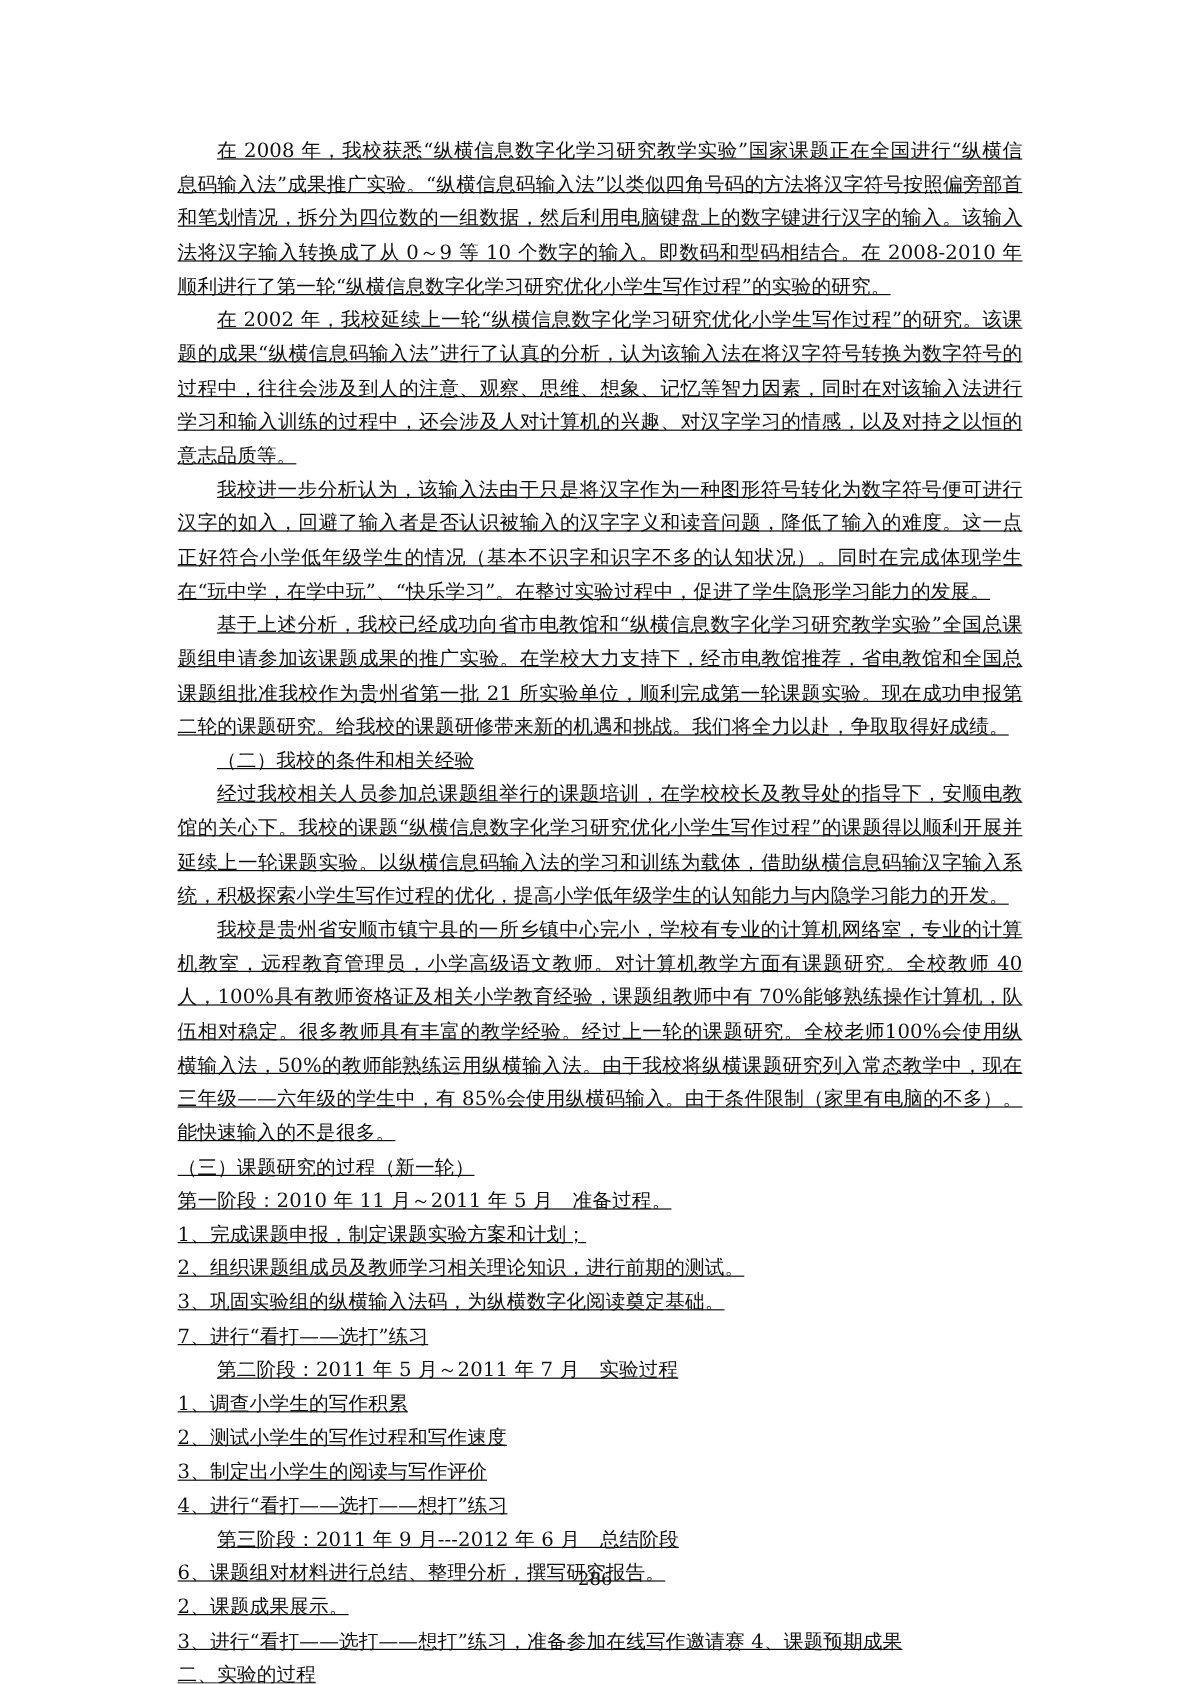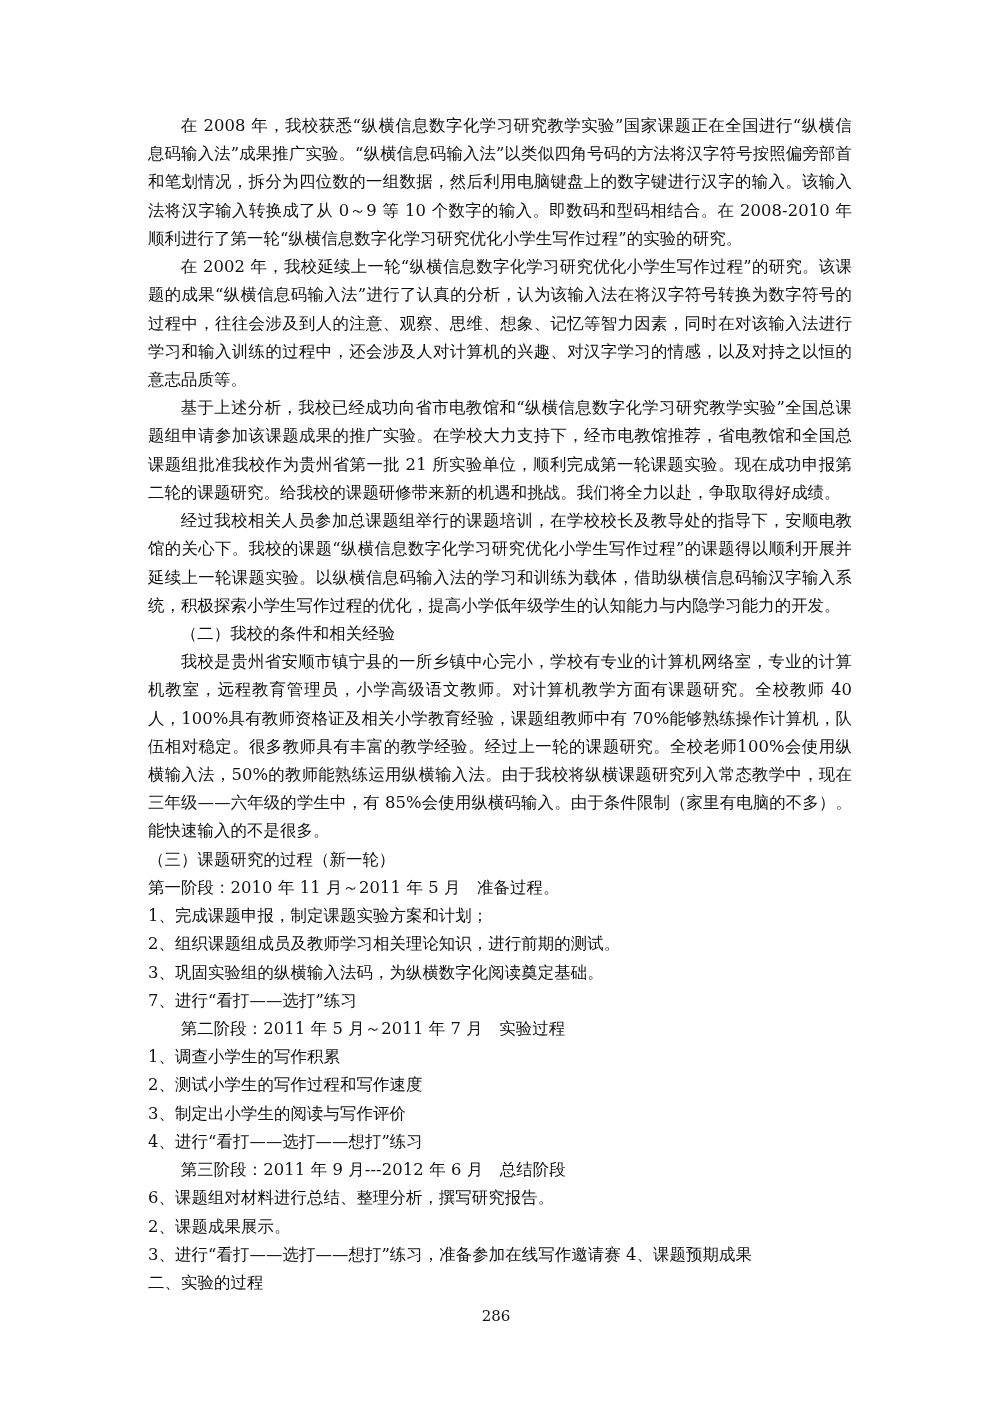--- a/index.html
+++ b/index.html
@@ -26,20 +26,21 @@
   .doc-body {
     font-size: 16.4px;
     line-height: 1.72;
     text-align: justify;
     text-justify: inter-ideograph;
     letter-spacing: 0.1px;
   }
   .para {
     margin: 0;
     text-indent: 2em;
+    text-decoration: underline;
   }
   .para.flush {
     text-indent: 0;
   }
   .page-number {
     position: absolute;
     left: 0;
     right: 0;
     bottom: 78px;
     text-align: center;
@@ -48,23 +49,24 @@
     color: #111111;
   }
 </style>
 </head>
 <body>
 
 <div class="page">
   <div class="doc-body">
     <p class="para">在 2008 年，我校获悉“纵横信息数字化学习研究教学实验”国家课题正在全国进行“纵横信息码输入法”成果推广实验。“纵横信息码输入法”以类似四角号码的方法将汉字符号按照偏旁部首和笔划情况，拆分为四位数的一组数据，然后利用电脑键盘上的数字键进行汉字的输入。该输入法将汉字输入转换成了从 0～9 等 10 个数字的输入。即数码和型码相结合。在 2008-2010 年顺利进行了第一轮“纵横信息数字化学习研究优化小学生写作过程”的实验的研究。</p>
     <p class="para">在 2002 年，我校延续上一轮“纵横信息数字化学习研究优化小学生写作过程”的研究。该课题的成果“纵横信息码输入法”进行了认真的分析，认为该输入法在将汉字符号转换为数字符号的过程中，往往会涉及到人的注意、观察、思维、想象、记忆等智力因素，同时在对该输入法进行学习和输入训练的过程中，还会涉及人对计算机的兴趣、对汉字学习的情感，以及对持之以恒的意志品质等。</p>
+    <p class="para">我校进一步分析认为，该输入法由于只是将汉字作为一种图形符号转化为数字符号便可进行汉字的如入，回避了输入者是否认识被输入的汉字字义和读音问题，降低了输入的难度。这一点正好符合小学低年级学生的情况（基本不识字和识字不多的认知状况）。同时在完成体现学生在“玩中学，在学中玩”、“快乐学习”。在整过实验过程中，促进了学生隐形学习能力的发展。</p>
     <p class="para">基于上述分析，我校已经成功向省市电教馆和“纵横信息数字化学习研究教学实验”全国总课题组申请参加该课题成果的推广实验。在学校大力支持下，经市电教馆推荐，省电教馆和全国总课题组批准我校作为贵州省第一批 21 所实验单位，顺利完成第一轮课题实验。现在成功申报第二轮的课题研究。给我校的课题研修带来新的机遇和挑战。我们将全力以赴，争取取得好成绩。</p>
+    <p class="para">（二）我校的条件和相关经验</p>
     <p class="para">经过我校相关人员参加总课题组举行的课题培训，在学校校长及教导处的指导下，安顺电教馆的关心下。我校的课题“纵横信息数字化学习研究优化小学生写作过程”的课题得以顺利开展并延续上一轮课题实验。以纵横信息码输入法的学习和训练为载体，借助纵横信息码输汉字输入系统，积极探索小学生写作过程的优化，提高小学低年级学生的认知能力与内隐学习能力的开发。</p>
-    <p class="para">（二）我校的条件和相关经验</p>
     <p class="para">我校是贵州省安顺市镇宁县的一所乡镇中心完小，学校有专业的计算机网络室，专业的计算机教室，远程教育管理员，小学高级语文教师。对计算机教学方面有课题研究。全校教师 40 人，100%具有教师资格证及相关小学教育经验，课题组教师中有 70%能够熟练操作计算机，队伍相对稳定。很多教师具有丰富的教学经验。经过上一轮的课题研究。全校老师100%会使用纵横输入法，50%的教师能熟练运用纵横输入法。由于我校将纵横课题研究列入常态教学中，现在三年级——六年级的学生中，有 85%会使用纵横码输入。由于条件限制（家里有电脑的不多）。能快速输入的不是很多。</p>
     <p class="para flush">（三）课题研究的过程（新一轮）</p>
     <p class="para flush">第一阶段：2010 年 11 月～2011 年 5 月　准备过程。</p>
     <p class="para flush">1、完成课题申报，制定课题实验方案和计划；</p>
     <p class="para flush">2、组织课题组成员及教师学习相关理论知识，进行前期的测试。</p>
     <p class="para flush">3、巩固实验组的纵横输入法码，为纵横数字化阅读奠定基础。</p>
     <p class="para flush">7、进行“看打——选打”练习</p>
     <p class="para">第二阶段：2011 年 5 月～2011 年 7 月　实验过程</p>
     <p class="para flush">1、调查小学生的写作积累</p>
     <p class="para flush">2、测试小学生的写作过程和写作速度</p>

